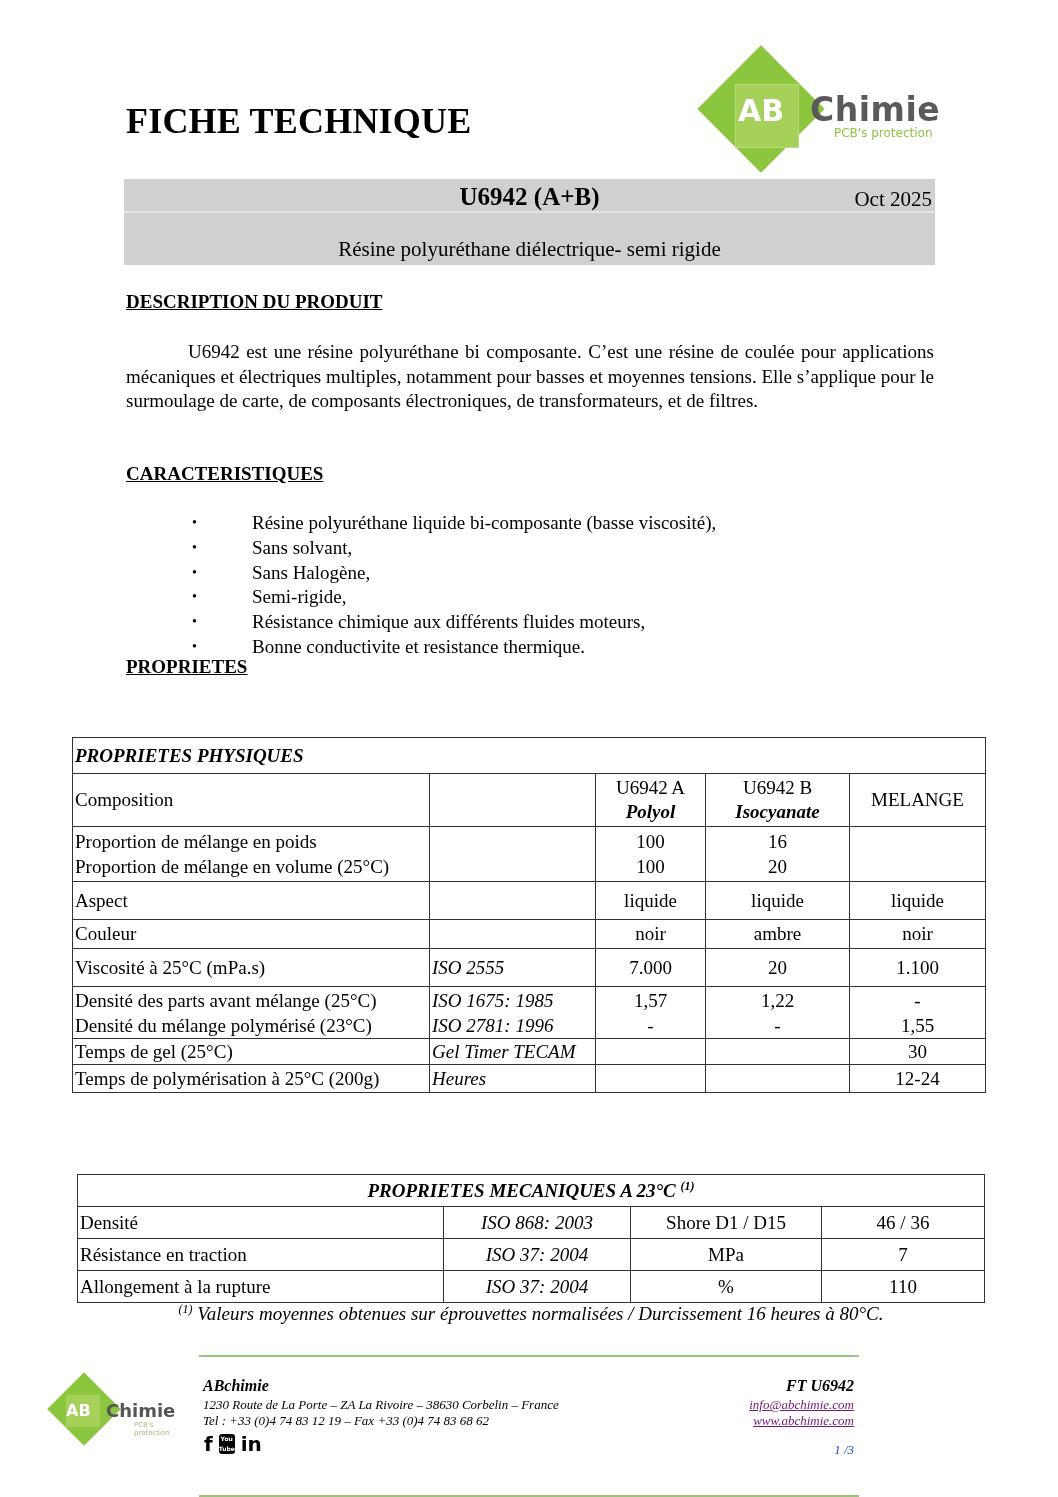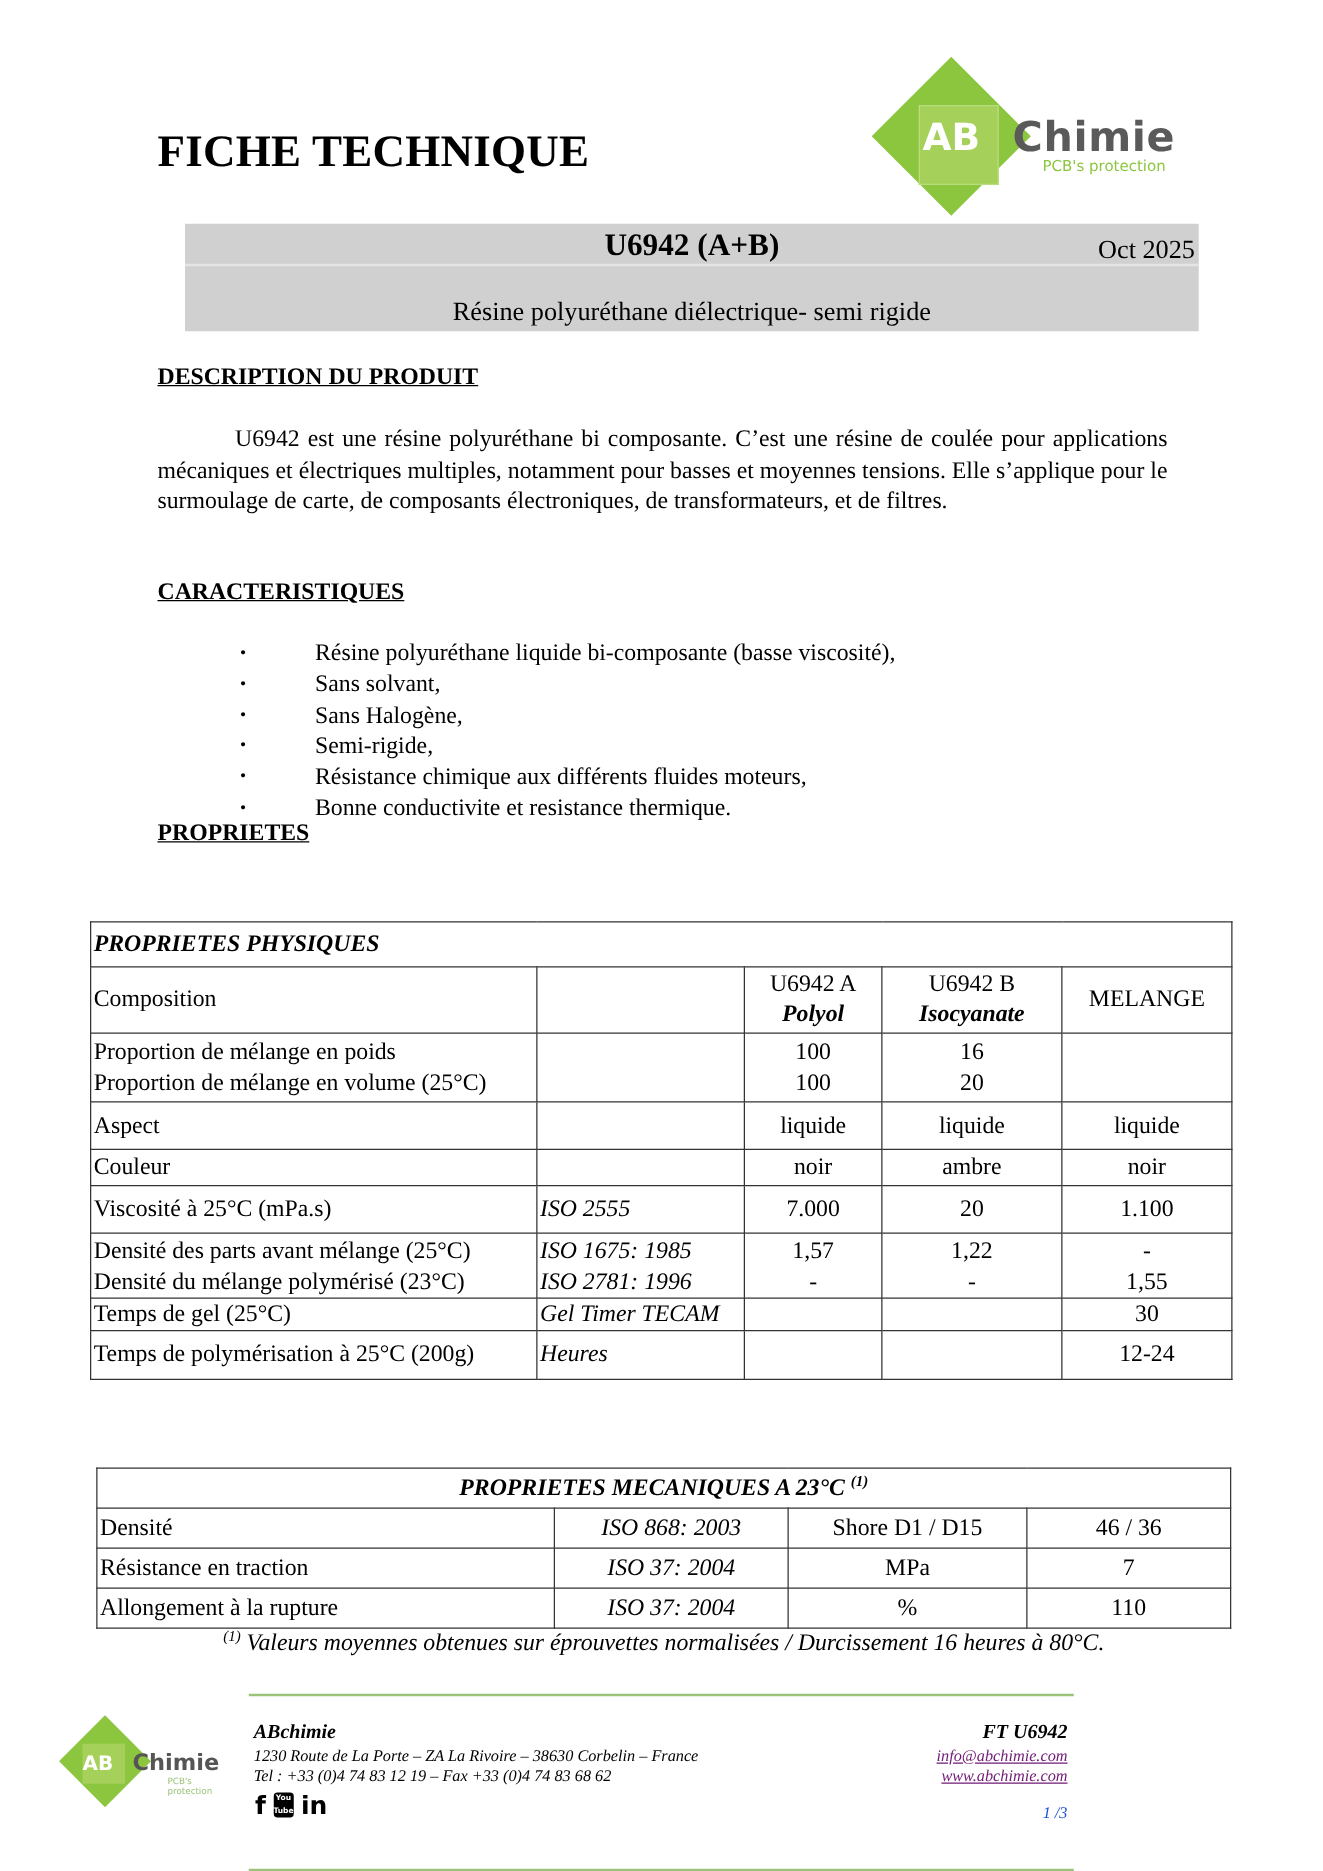--- a/index.html
+++ b/index.html
@@ -9,21 +9,21 @@
   .title { left:126px; top:100px; font-size:36px; font-weight:bold; letter-spacing:0.2px; }
   
   .logo { left:698px; top:46px; width:240px; height:126px; }
   .diamond { position:absolute; left:0; top:0; width:126px; height:126px; }
   .diamond .rot { position:absolute; left:18px; top:18px; width:90px; height:90px; background:#8cc63f; transform:rotate(45deg); }
   .diamond .sq { position:absolute; left:37px; top:38px; width:62px; height:62px; background:#a5d15a; border:1px solid #b9dc7d; }
   .logo .ab { position:absolute; left:40px; top:47px; font-family:"DejaVu Sans", sans-serif; font-size:30px; font-weight:bold; color:#fff; }
   .logo .chimie { position:absolute; left:112px; top:44px; font-family:"DejaVu Sans", sans-serif; font-size:33px; color:#5a5a5a; font-weight:bold; letter-spacing:0.5px;}
   .logo .tag { position:absolute; left:136px; top:80px; font-family:"DejaVu Sans", sans-serif; font-size:12px; color:#8cc63f; }
   
-  .band { left:124px; top:179px; width:811px; height:86px; background:#d0d0d0;margin-left:24px; }
+  .band { left:124px; top:179px; width:811px; height:86px; background:#d0d0d0; }
   .band .sep { position:absolute; left:0; top:32px; width:811px; height:2px; background:#e4e4e4; }
   .band .prod { position:absolute; left:0; width:811px; top:4px; text-align:center; font-size:25px; font-weight:bold; }
   .band .date { position:absolute; right:3px; top:8px; font-size:21px; }
   .band .sub { position:absolute; left:0; width:811px; top:58px; text-align:center; font-size:21px; }
   .h2 { font-size:19px; font-weight:bold; text-decoration:underline; left:126px; }
   .para { left:126px; top:340px; width:808px; font-size:19px; line-height:24.5px; text-align:justify; }
   .para .indent { padding-left:62px; }
   .bullets { left:190px; top:511px; font-size:19px; line-height:24.8px; margin:0; padding:0; list-style:none; }
   .bullets li { position:relative; padding-left:62px; }
   .bullets li .dot { position:absolute; left:2px; top:0; font-size:14px; }
@@ -142,21 +142,21 @@
     <td class="c"><span>1,22</span><br><span>-</span></td>
     <td class="c"><span>-</span><br><span>1,55</span></td>
   </tr>
   <tr style="height:26px">
     <td>Temps de gel (25°C)</td>
         <td class="it">Gel Timer TECAM</td>
         <td></td>
         <td></td>
         <td class="c">30</td>
   </tr>
-  <tr style="height:39px">
+  <tr style="height:28px">
     <td>Temps de polymérisation à 25°C (200g)</td>
         <td class="it">Heures</td>
         <td></td>
         <td></td>
         <td class="c">12-24</td>
   </tr>
 </tbody>
   </table>
 
 <table class="mech">

